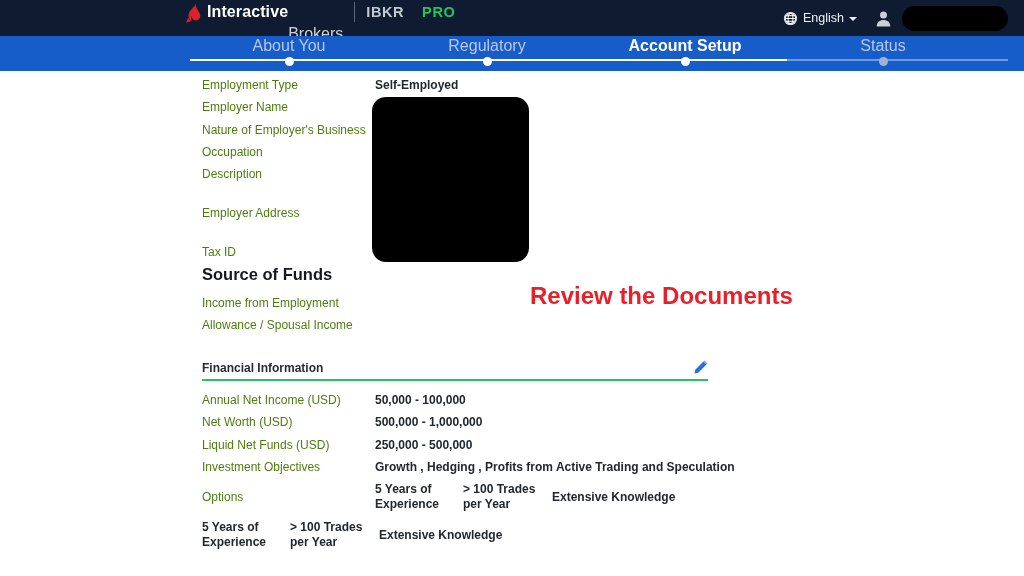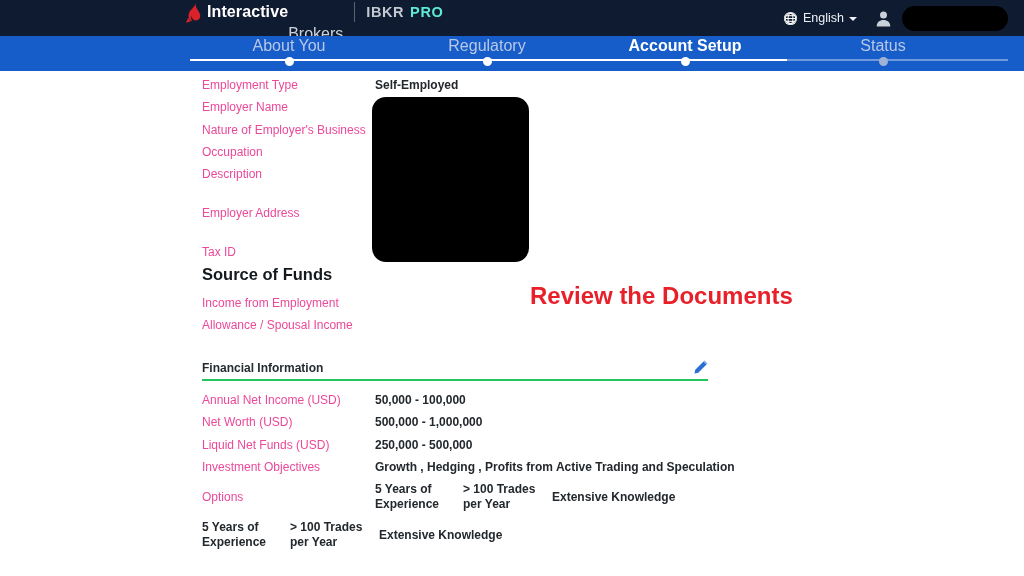--- a/index.html
+++ b/index.html
@@ -19,21 +19,21 @@
   }
   .brand {
     position: absolute; left: 186px; top: 0; height: 24px;
     display: flex; align-items: center;
   }
   .flame { width: 15px; height: 21px; margin-right: 6px; }
   .brand-interactive { color: #ffffff; font-weight: 700; font-size: 16px; letter-spacing: .1px; }
   .brand-brokers { color: #ccd3dc; font-weight: 400; font-size: 16px; margin-top: 44px; }
   .vdiv { width: 1px; height: 20px; background: rgba(255,255,255,.32); margin: 0 11px; }
   .plan-ibkr { color: #c3c9d1; font-weight: 700; font-size: 14.5px; letter-spacing: .6px; }
-  .plan-pro { color: #5eead4; font-weight: 700; font-size: 14.5px; letter-spacing: .6px; margin-left: 6px; }
+  .plan-pro { color: #22c55e; font-weight: 700; font-size: 14.5px; letter-spacing: .6px; margin-left: 18px; }
   .top-right {
     position: absolute; right: 16px; top: 0; height: 36px;
     display: flex; align-items: center; gap: 10px;
   }
   .lang { display: flex; align-items: center; gap: 5px; cursor: pointer; }
   .lang-label { color: #edf1f7; font-size: 12.5px; }
   .caret {
     width: 0; height: 0; margin-top: 2px;
     border-left: 4px solid transparent; border-right: 4px solid transparent;
     border-top: 4px solid #edf1f7;
@@ -46,21 +46,21 @@
   .track { position: absolute; left: 190px; right: 16px; top: 23px; height: 2px; background: rgba(255,255,255,.38); }
   .fill { height: 100%; width: 73%; background: #ffffff; }
   .steps { position: absolute; left: 190px; top: 3px; width: 792px; display: flex; }
   .step { width: 198px; display: flex; flex-direction: column; align-items: center; cursor: pointer; }
   .slabel { font-size: 16px; color: #b9c7e6; line-height: 14px; }
   .step.active .slabel { color: #ffffff; font-weight: 700; }
   .dot { width: 9px; height: 9px; border-radius: 50%; background: #ffffff; margin-top: 4px; }
   .step.upcoming .dot { background: #a0b2d6; }
 
   
-  .lbl { width: 173px; color: #ec4899; font-size: 12px; flex: none; }
+  .lbl { width: 173px; color: #4d7c0f; font-size: 12px; flex: none; }
   .val { color: #23282d; font-weight: 700; font-size: 12px; }
   .row { height: 22.3px; display: flex; align-items: center; }
 
   .employment-rows { position: absolute; left: 202px; top: 74px; width: 810px; }
   .gap16 { height: 16px; } .gap17 { height: 17px; }
 
   .redacted-box { position: absolute; left: 372px; top: 97px; width: 157px; height: 165px; background: #000; border-radius: 14px; }
 
   .sof-title { position: absolute; left: 202px; top: 265px; font-size: 16.5px; font-weight: 700; color: #14191e; }
   .sof-items { position: absolute; left: 202px; top: 292px; width: 400px; }

